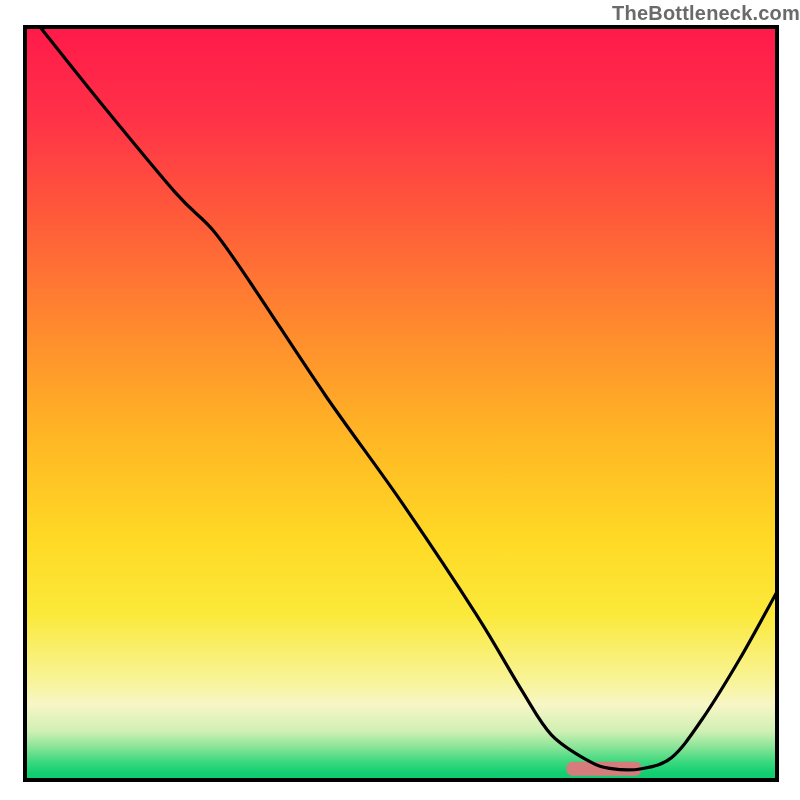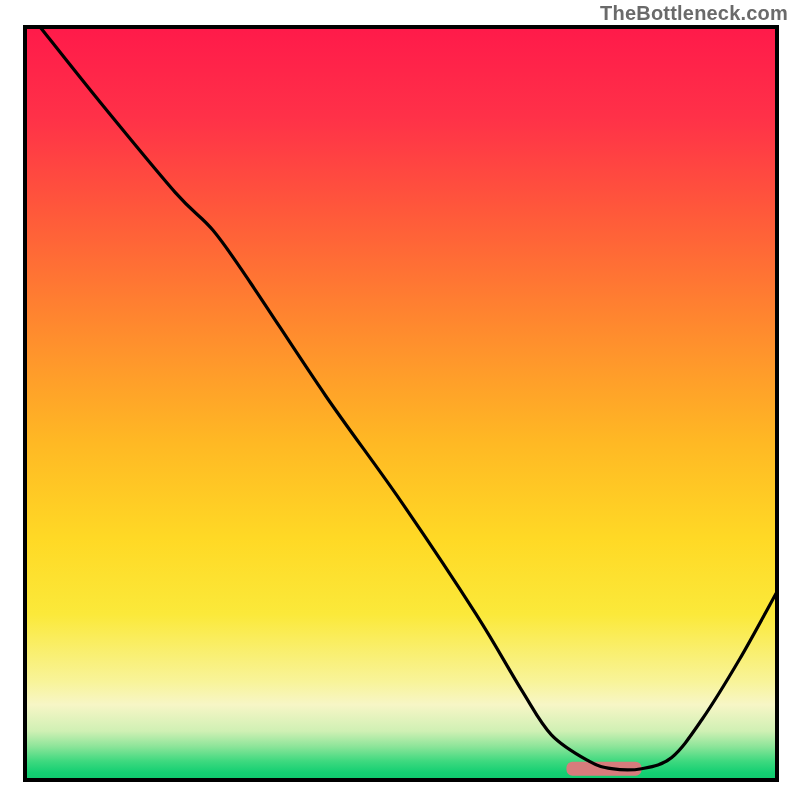--- a/index.html
+++ b/index.html
@@ -14,21 +14,21 @@
   .chart-wrapper {
     position: absolute;
     top: 0;
     left: 0;
     width: 800px;
     height: 800px;
   }
   .attribution {
     position: absolute;
     top: 2px;
-    right: 12px;
+    right: 0;
     font-size: 20px;
     font-weight: 600;
     color: #6a6a6a;
     letter-spacing: 0.2px;
   }
   svg {
     display: block;
   }
 </style>
 </head>

